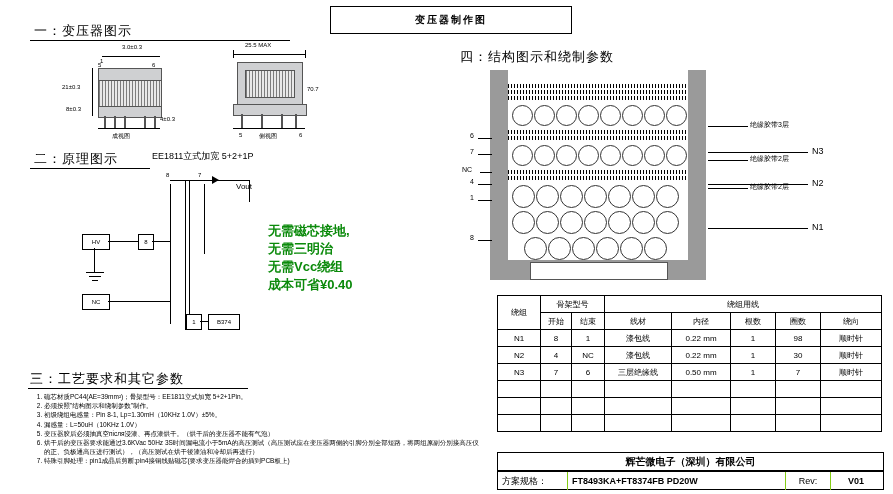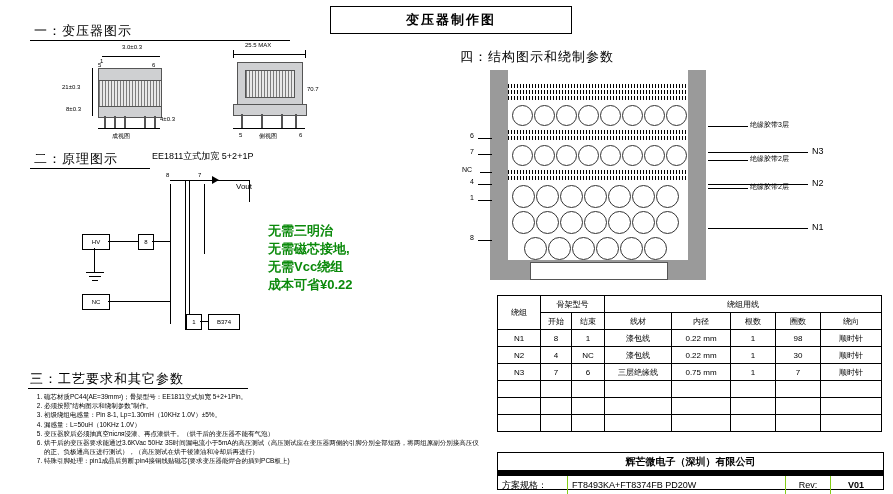--- a/index.html
+++ b/index.html
@@ -6,21 +6,21 @@
   body{
     width:893px;height:494px;background:#ffffff;
     font-family:"Liberation Sans","DejaVu Sans",sans-serif;
     color:#000;position:relative;overflow:hidden;
   }
   .page{position:absolute;left:0;top:0;width:893px;height:494px;}
   .abs{position:absolute;}
   .title-box{
     left:330px;top:6px;width:240px;height:26px;border:1.2px solid #000;
     display:flex;align-items:center;justify-content:center;
-    font-size:13px;font-weight:bold;letter-spacing:2px;
+    font-size:10px;font-weight:bold;letter-spacing:2px;
   }
   .sec-head{font-size:13px;font-weight:normal;letter-spacing:1px;}
   .sec-rule{height:1px;background:#000;}
   .tiny{font-size:6px;}
   .s8{font-size:8px;}
   .s9{font-size:9px;}
 
   
   .dim{font-size:6px;color:#000;}
   .core-body{background:#cfd0d2;border:1px solid #555;}
@@ -166,24 +166,24 @@
 
     <div class="abs box-el" style="left:178px;top:142px;width:30px;height:14px;font-size:6px;">B374</div>
     <div class="abs box-el" style="left:156px;top:142px;width:14px;height:14px;">1</div>
     <div class="abs ln" style="left:170px;top:149px;width:8px;height:1px;"></div>
 
     <div class="abs tiny" style="left:136px;top:0px;">8</div>
     <div class="abs tiny" style="left:168px;top:0px;">7</div>
   </div>
 
   <div class="abs note" style="left:268px;top:222px;width:200px;">
+    <div>无需磁芯接地,</div>
     <div>无需三明治</div>
-    <div>无需磁芯接地,</div>
     <div>无需Vcc绕组</div>
-    <div>成本可省¥0.22</div>
+    <div>成本可省¥0.40</div>
   </div>
 
   <div class="abs sec-head" style="left:30px;top:370px;">三：工艺要求和其它参数</div>
   <div class="abs sec-rule" style="left:28px;top:388px;width:220px;"></div>
 
   <ol class="abs proc" style="left:30px;top:392px;width:440px;">
     <li>磁芯材质PC44(AE=39mm²)；骨架型号：EE1811立式加宽 5+2+1Pin。</li>
     <li>必须按照"结构图示和绕制参数"制作。</li>
     <li>初级绕组电感量：Pin 8-1, Lp=1.30mH（10KHz  1.0V）±5%。</li>
     <li>漏感量：L=50uH（10KHz  1.0V）</li>
@@ -322,21 +322,21 @@
       <td>0.22 mm</td>
       <td>1</td>
       <td>30</td>
       <td>顺时针</td>
     </tr>
     <tr>
       <td>N3</td>
       <td>7</td>
       <td>6</td>
       <td>三层绝缘线</td>
-      <td>0.75 mm</td>
+      <td>0.50 mm</td>
       <td>1</td>
       <td>7</td>
       <td>顺时针</td>
     </tr>
     <tr>
       <td>&nbsp;</td>
       <td></td>
       <td></td>
       <td></td>
       <td></td>
@@ -361,24 +361,24 @@
       <td></td>
       <td></td>
       <td></td>
       <td></td>
       <td></td>
     </tr>
   </tbody>
     </table>
 
   <div class="tb" style="left:497px;top:452px;width:385px;height:36px;">
-    <div class="tb-row" style="border-bottom:6px solid #000000;height:17px;align-items:center;justify-content:center;">
+    <div class="tb-row" style="border-bottom:2px solid #000000;height:17px;align-items:center;justify-content:center;">
       <span style="font-size:10px;font-weight:bold;">辉芒微电子（深圳）有限公司</span>
     </div>
     <div class="tb-row" style="height:18px;">
       <div class="tb-cell" style="width:70px;display:flex;align-items:center;">方案规格：</div>
-      <div class="tb-cell" style="width:218px;display:flex;align-items:center;font-weight:normal;">FT8493KA+FT8374FB PD20W</div>
+      <div class="tb-cell" style="width:218px;display:flex;align-items:center;font-weight:bold;">FT8493KA+FT8374FB PD20W</div>
       <div class="tb-cell" style="width:45px;display:flex;align-items:center;justify-content:center;font-weight:normal;">Rev:</div>
       <div class="tb-cell" style="width:50px;display:flex;align-items:center;justify-content:center;font-weight:bold;">V01</div>
     </div>
   </div>
 
 </div>
 
 </body></html>

